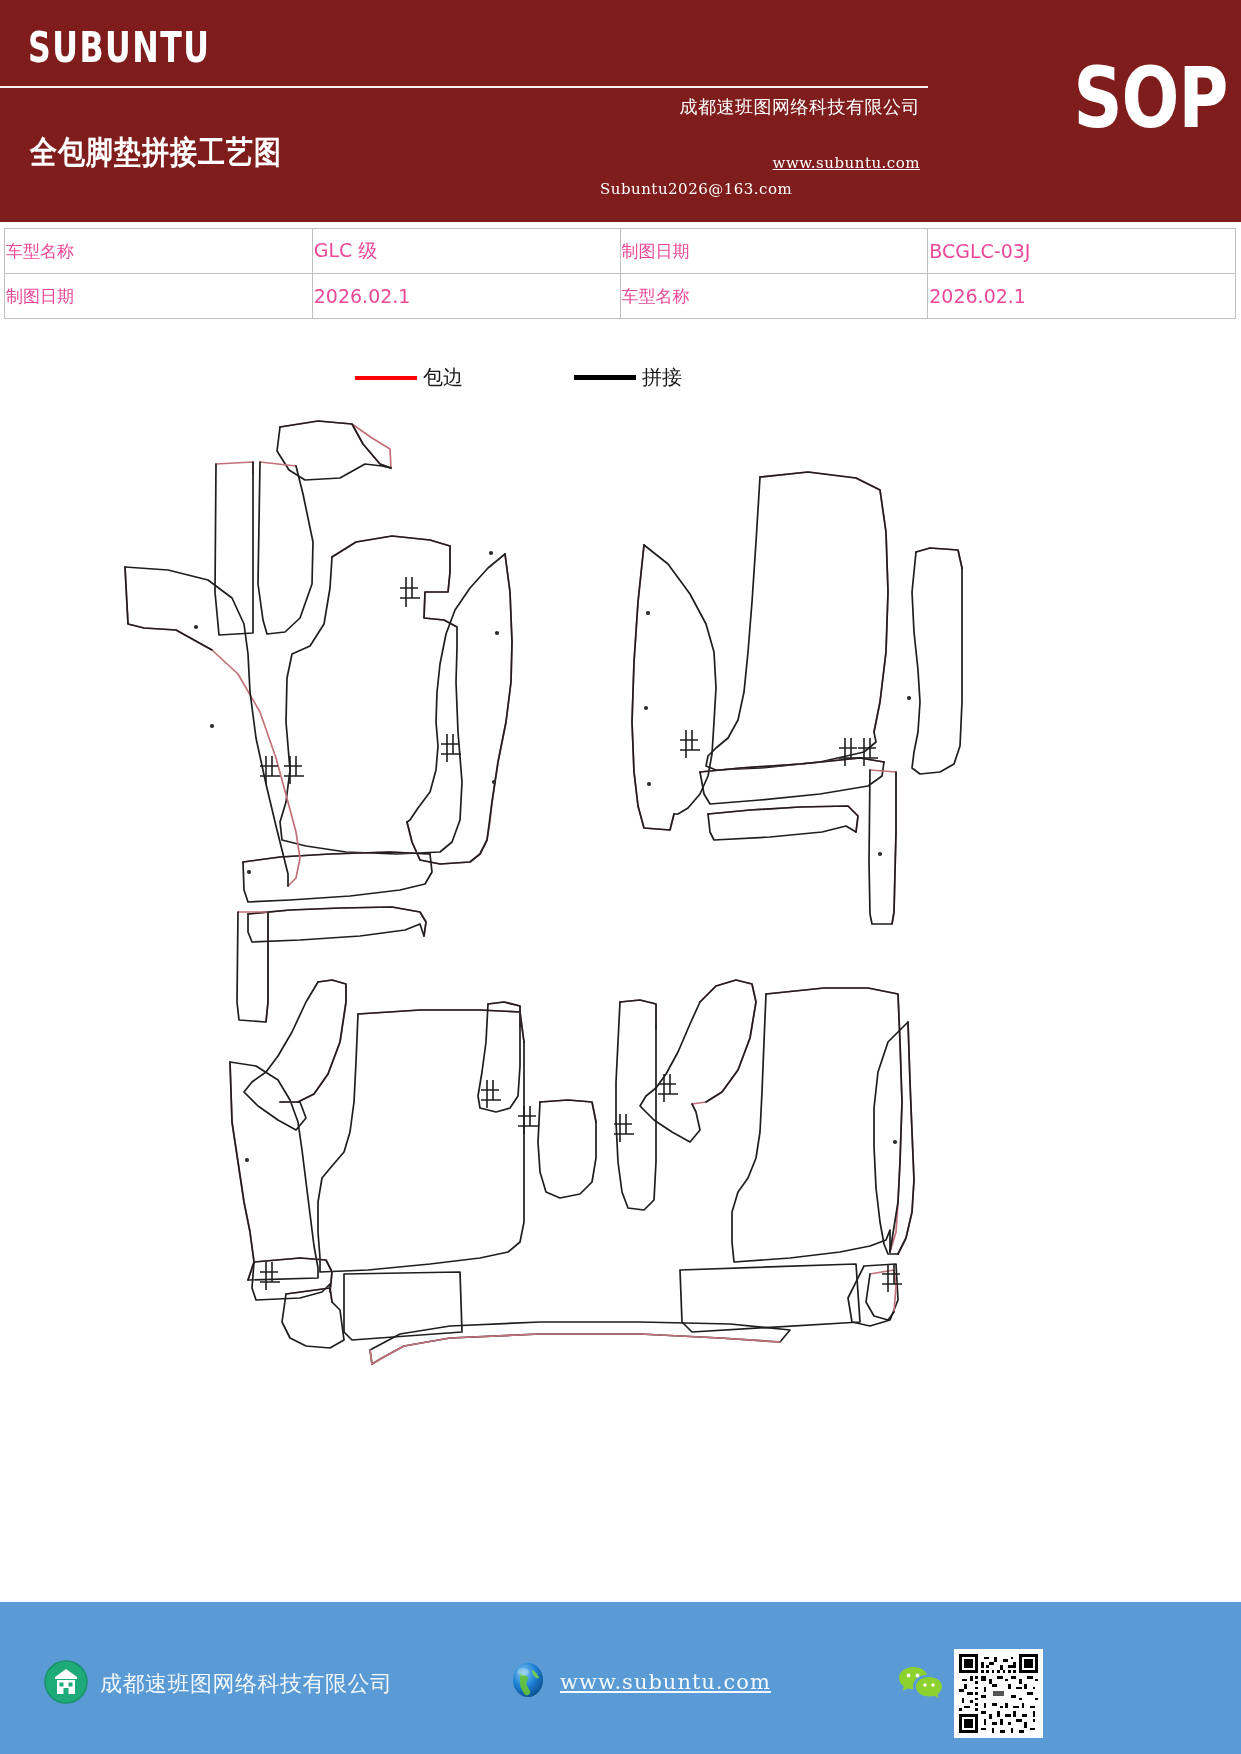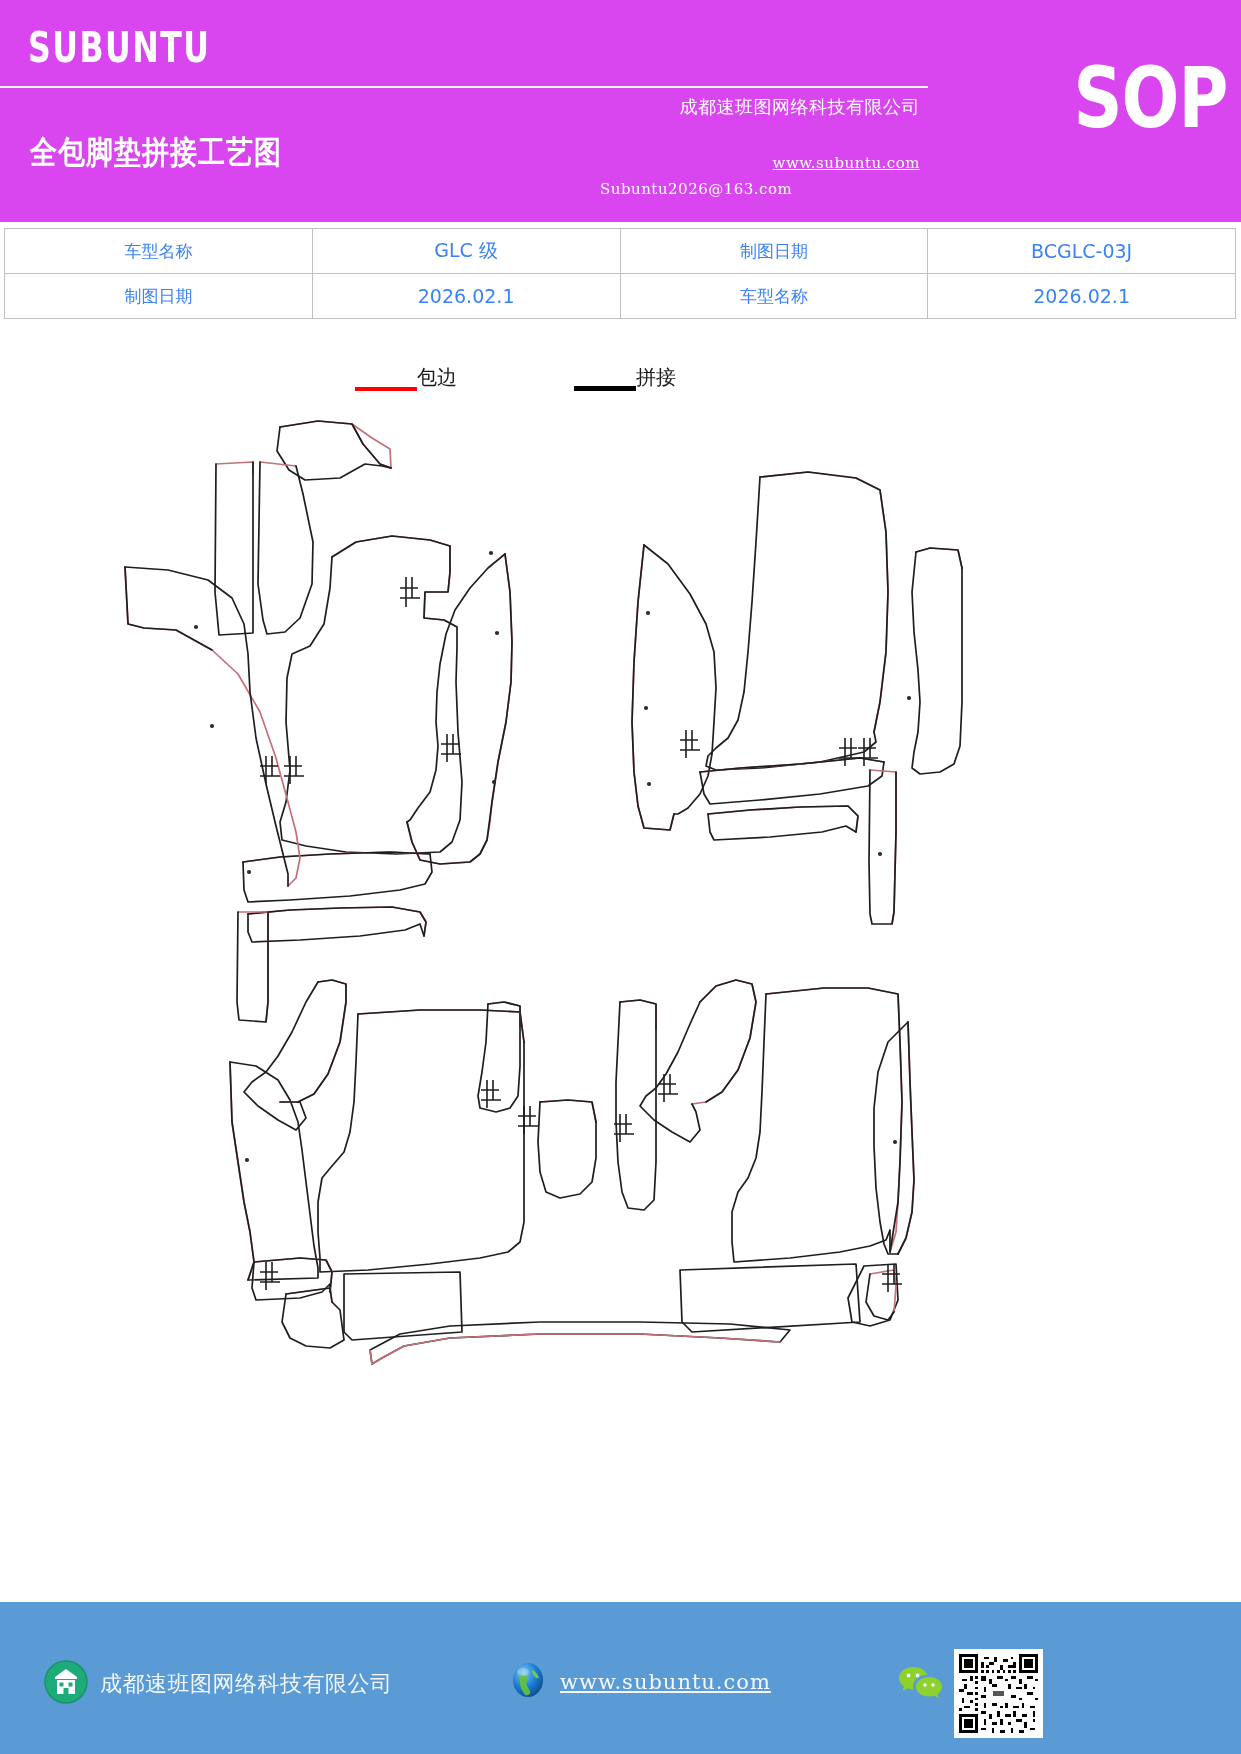--- a/index.html
+++ b/index.html
@@ -11,21 +11,21 @@
     font-family: "Liberation Sans", sans-serif;
     position: relative;
     overflow: hidden;
   }
 
   
   #header {
     position: absolute;
     left: 0; top: 0;
     width: 1241px; height: 222px;
-    background: #d946ef;
+    background: #7f1d1d;
   }
   #brand-logo {
     position: absolute;
     left: 28px; top: 22px;
     color: #ffffff;
     font-family: "DejaVu Sans", sans-serif;
     font-weight: bold;
     font-size: 33px;
     letter-spacing: 1.5px;
     transform: scaleY(1.28) scaleX(0.96);
@@ -97,43 +97,43 @@
   #info-table {
     position: absolute;
     left: 4px; top: 228px;
     width: 1232px;
     border-collapse: collapse;
     font-family: "DejaVu Serif", serif;
   }
   #info-table td {
     border: 1px solid #bfbfbf;
     height: 45px;
-    text-align: center;
+    text-align: left;
     vertical-align: middle;
     font-size: 17px;
-    color: #3b82f6;
+    color: #ec4899;
   }
   #info-table td.label { width: 272px; }
   #info-table td.value { width: 272px; }
   #info-table td.label2 { width: 272px; }
   #info-table td.value2 { width: 272px; }
   #info-table td.lat { font-family: "DejaVu Sans", sans-serif; font-size: 19px; }
 
   
   #legend {
     position: absolute;
     left: 0; top: 358px;
     width: 1241px;
     height: 44px;
   }
   .legend-item {
     position: absolute;
     display: flex;
-    align-items: flex-end;
-    gap: 0;
+    align-items: center;
+    gap: 6px;
   }
   .legend-item.binding { left: 355px; top: 6px; }
   .legend-item.seam { left: 574px; top: 6px; }
   .legend-swatch {
     display: block;
     width: 62px;
     height: 5px;
   }
   .legend-swatch.red { background: #ff0000; height: 4px; }
   .legend-swatch.black { background: #000000; height: 5px; }

